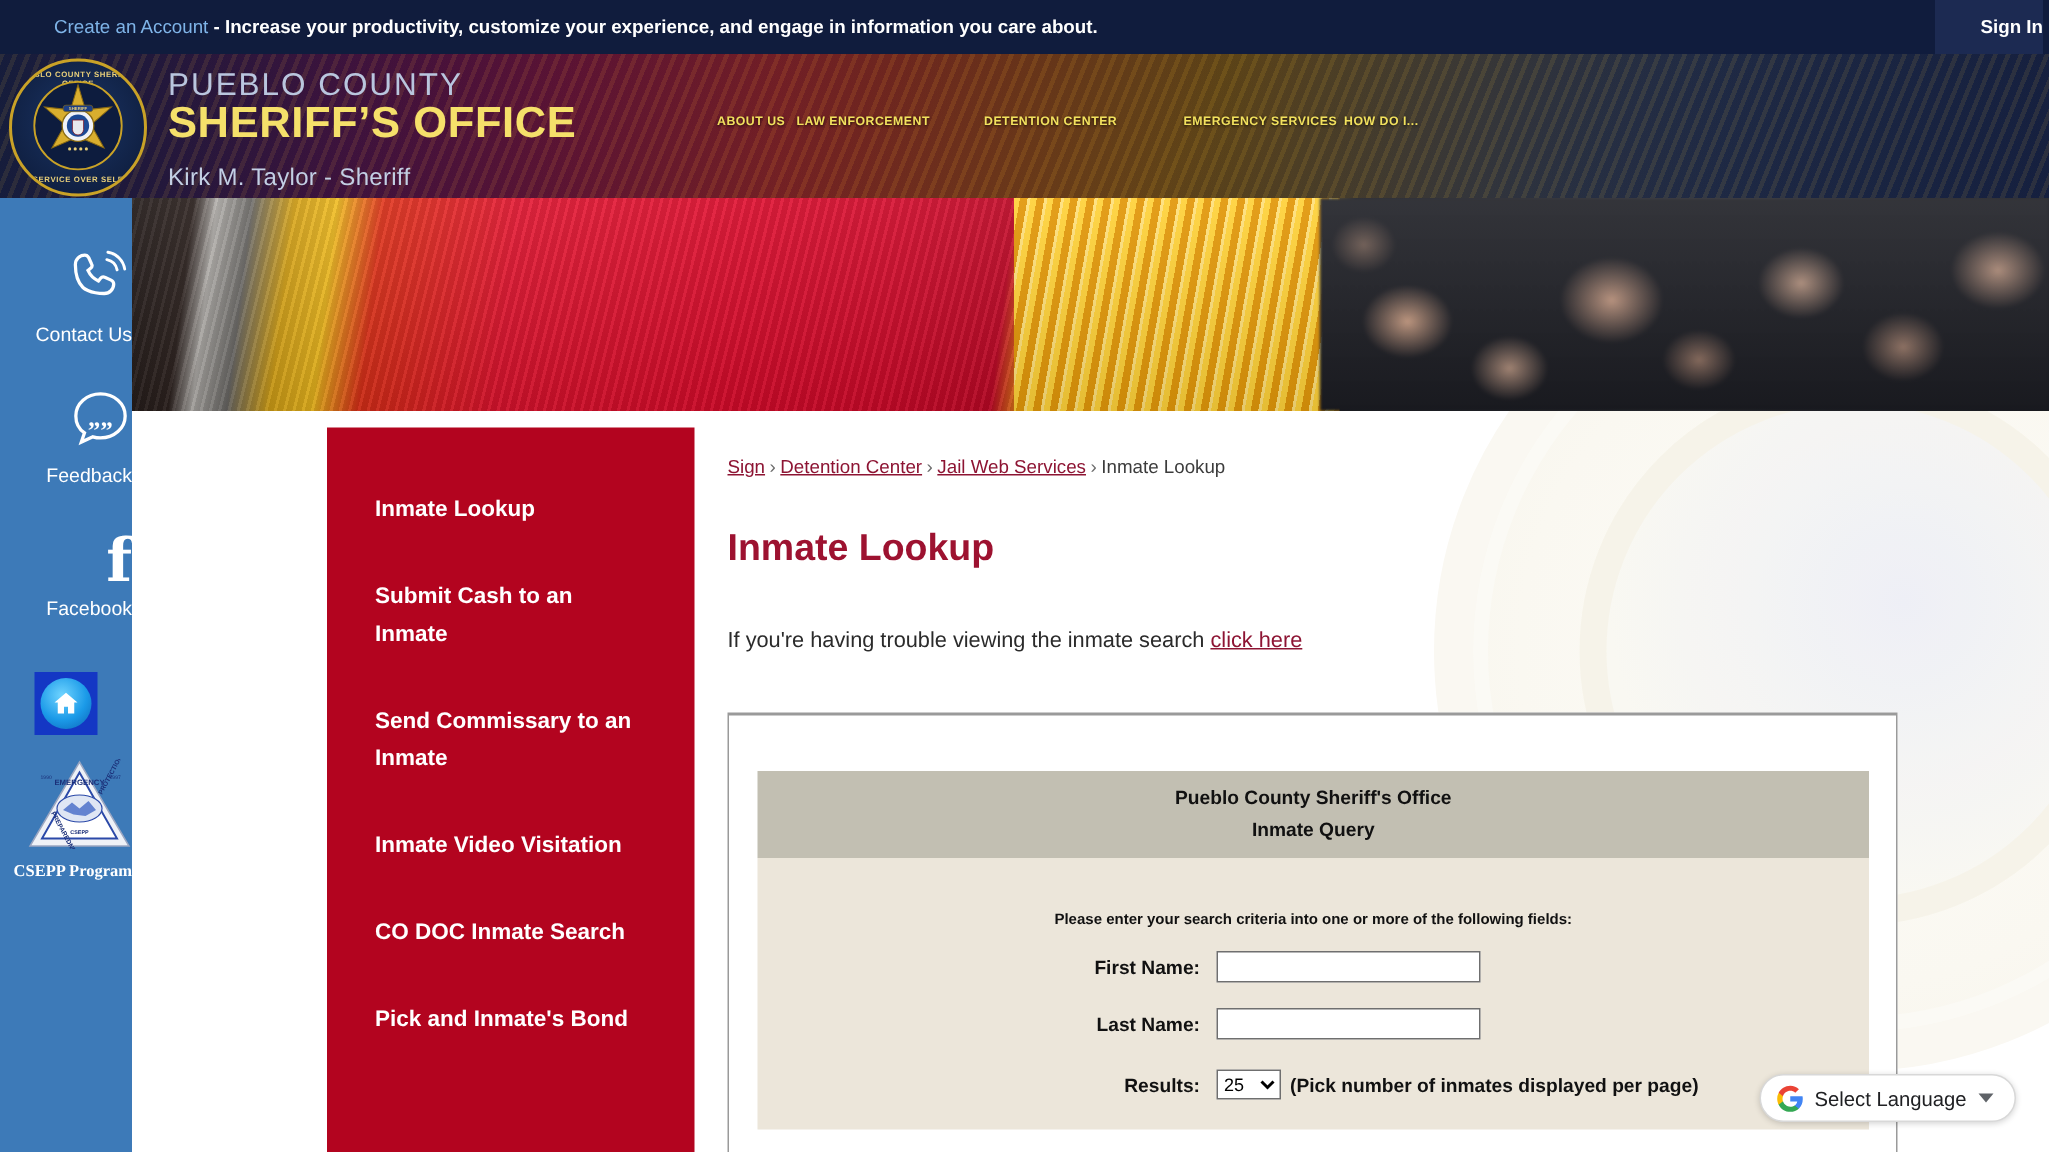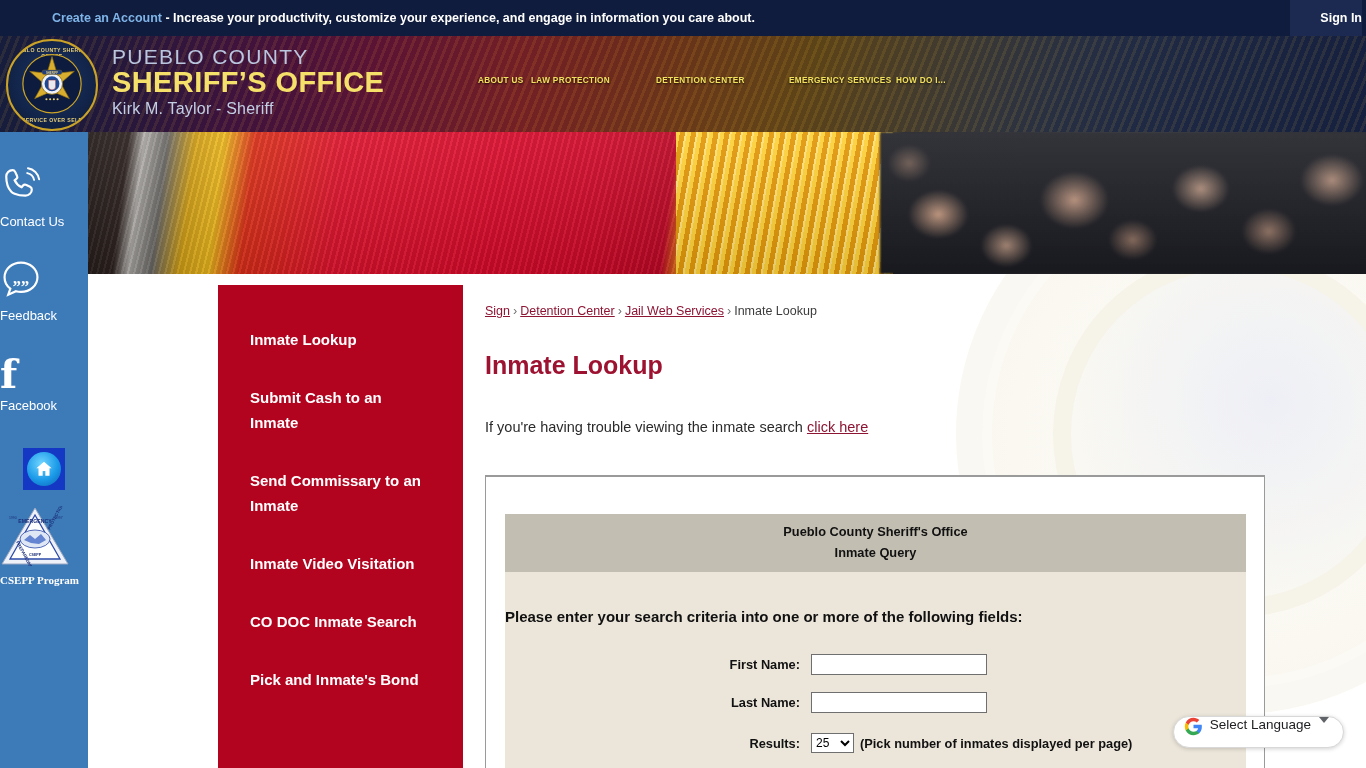--- a/index.html
+++ b/index.html
@@ -22,22 +22,21 @@
     font-weight: bold;
   }
   .topbar-msg {
     position: absolute; left: 36px; top: 0;
     height: 36px; line-height: 36px;
     white-space: nowrap;
   }
   .topbar-msg .acct-link {
     color: #7fb4e8;
     text-decoration: none;
-    font-weight: bold;
-    margin-left: 16px;
+    font-weight: normal;
   }
   .topbar-msg .rest { color: #ffffff; font-weight: bold; }
   .signin-btn {
     position: absolute; right: 4px; top: 0;
     width: 72px; height: 36px; line-height: 36px;
     text-align: right;
     background: #1c2a52;
     color: #ffffff;
     font-size: 12.5px; font-weight: bold;
     cursor: pointer;
@@ -101,21 +100,21 @@
   .site-line1 {
     font-size: 21px; letter-spacing: 1.3px;
     color: #b9c6de; font-weight: 400; line-height: 1.05;
   }
   .site-line2 {
     font-size: 29px; font-weight: bold; letter-spacing: .4px;
     color: #f5e06a; line-height: 1.1; margin-top: -1px;
   }
   .site-line3 {
     font-size: 16px; color: #c2cfe4; letter-spacing: .2px;
-    margin-top: 1px;
+    margin-top: 11px;
   }
 
   .mainnav {
     position: absolute; left: 478px; top: 40px;
     display: flex; gap: 0;
   }
   .mainnav a {
     color: #f2e15e;
     font-size: 8.2px; font-weight: bold;
     letter-spacing: .35px;
@@ -200,21 +199,21 @@
   }
 
   
   .rail {
     position: absolute; left: 0; top: 132px;
     width: 88px; height: 636px;
     background: #3d7ab8;
   }
   .rail-item {
     position: absolute; left: 0; width: 88px;
-    text-align: left;
+    text-align: right;
     color: #ffffff; cursor: pointer;
   }
   .rail-label {
     font-size: 13px; color: #ffffff;
     margin-top: 4px; display: block;
   }
   .rail-contact { top: 32px; }
   .rail-feedback { top: 126px; }
   .rail-facebook { top: 222px; }
   .fb-glyph {
@@ -326,22 +325,23 @@
     padding: 7px 0 9px 0;
     font-size: 12.8px; font-weight: bold;
     color: #111111;
     line-height: 21px;
   }
   .panel-body {
     background: #ece6da;
     padding: 36px 0 20px 0;
   }
   .panel-instruct {
-    font-size: 15px; font-weight: bold; color: #111111;
-    margin-bottom: 29px;
+    text-align: center;
+    font-size: 10px; font-weight: bold; color: #111111;
+    margin-bottom: 15px;
   }
   .formrow {
     display: flex; align-items: center;
     margin-bottom: 17px;
     padding-left: 218px;
   }
   .formrow label {
     width: 88px; text-align: right;
     font-size: 12.8px; font-weight: bold; color: #111111;
     padding-right: 11px;
@@ -376,21 +376,21 @@
     margin-left: 6px;
   }
 
   
   .gtrans {
     position: absolute; right: 22px; bottom: 20px;
     height: 32px;
     background: #ffffff;
     border: 1px solid #d8d8d8;
     border-radius: 16px;
-    display: flex; 
+    display: flex; align-items: center;
     padding: 0 14px 0 10px;
     box-shadow: 0 1px 4px rgba(0,0,0,.18);
     cursor: pointer;
     z-index: 30;
   }
   .gtrans .glabel {
     font-size: 13.5px; color: #202124;
     margin: 0 8px 0 7px;
   }
   .caret {
@@ -436,21 +436,21 @@
   </div>
 
   <div class="site-title-block">
     <div class="site-line1">PUEBLO COUNTY</div>
     <div class="site-line2">SHERIFF’S OFFICE</div>
     <div class="site-line3">Kirk M. Taylor - Sheriff</div>
   </div>
 
   <nav class="mainnav">
     <a href="#" class="nv0">ABOUT US</a>
-    <a href="#" class="nv1">LAW PROTECTION</a>
+    <a href="#" class="nv1">LAW ENFORCEMENT</a>
     <a href="#" class="nv2">DETENTION CENTER</a>
     <a href="#" class="nv3">EMERGENCY SERVICES</a>
     <a href="#" class="nv4">HOW DO I...</a>
   </nav>
 
 </div>
 
 <div class="hero">
   <div class="hero-strands"></div>
   <div class="hero-gold"></div>

